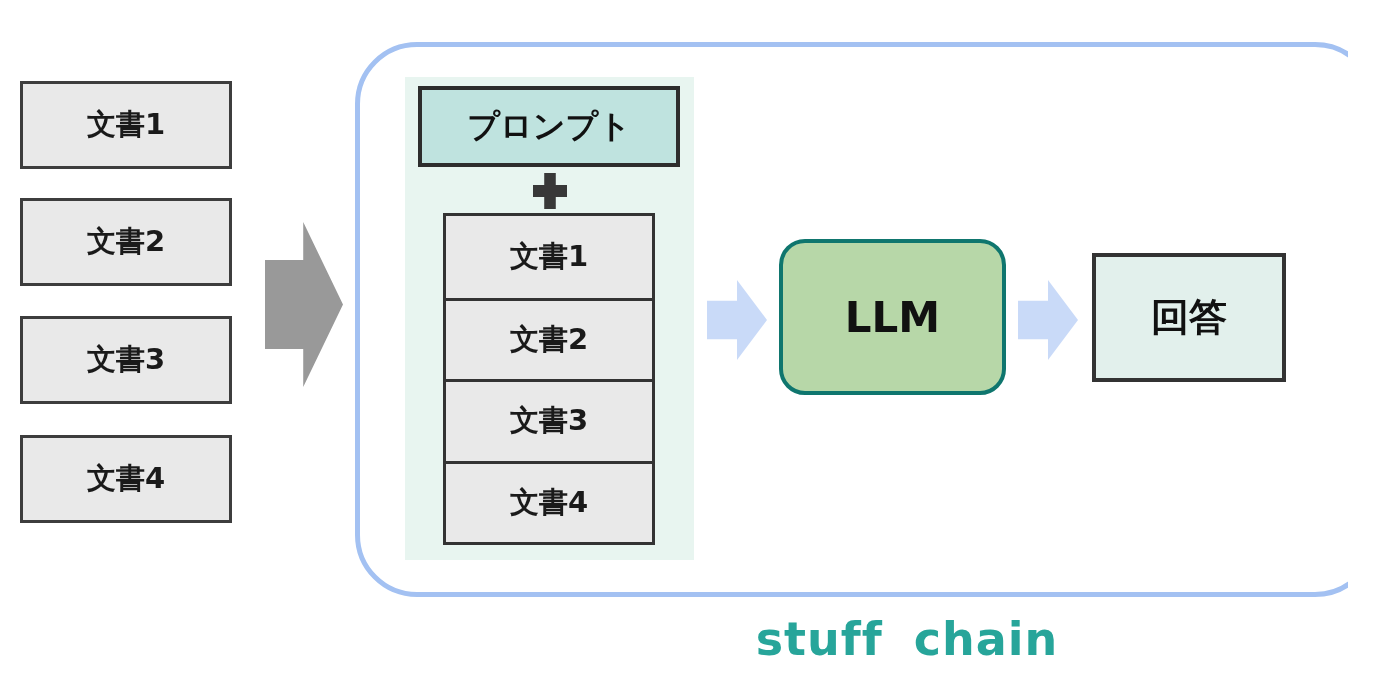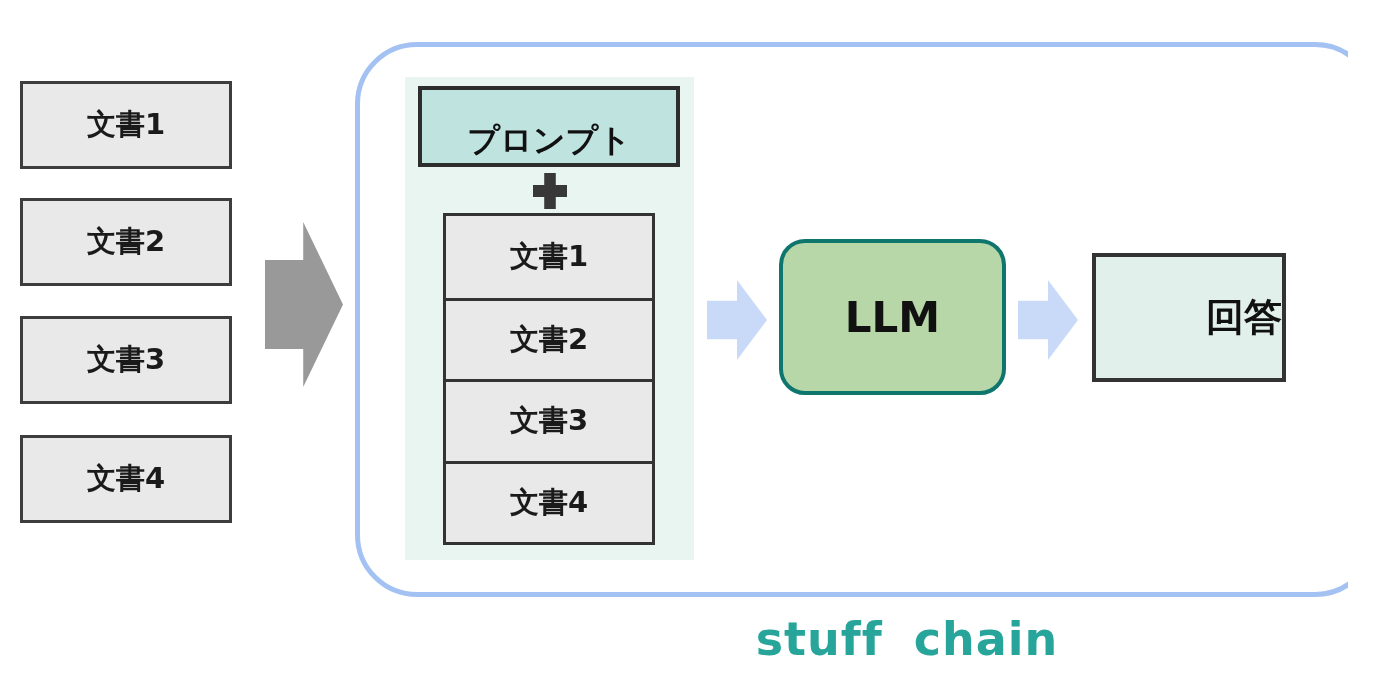--- a/index.html
+++ b/index.html
@@ -68,21 +68,21 @@
   }
   .prompt-box {
     left: 418px;
     top: 86px;
     width: 262px;
     height: 81px;
     box-sizing: border-box;
     background: #bfe3df;
     border: 4px solid #2d2d2d;
     display: flex;
-    align-items: flex-end;
+    align-items: center;
     justify-content: center;
     font-size: 32px;
     font-weight: bold;
     color: #111111;
   }
   .plus-icon {
     left: 533px;
     top: 173px;
     width: 34px;
     height: 36px;
@@ -141,21 +141,21 @@
   .answer-box {
     left: 1092px;
     top: 253px;
     width: 194px;
     height: 129px;
     box-sizing: border-box;
     background: #e2f0ec;
     border: 4px solid #333333;
     display: flex;
     align-items: center;
-    justify-content: flex-end;
+    justify-content: center;
     font-size: 38px;
     font-weight: bold;
     color: #111111;
   }
 
   
   .caption {
     left: 627px;
     top: 612px;
     width: 560px;

